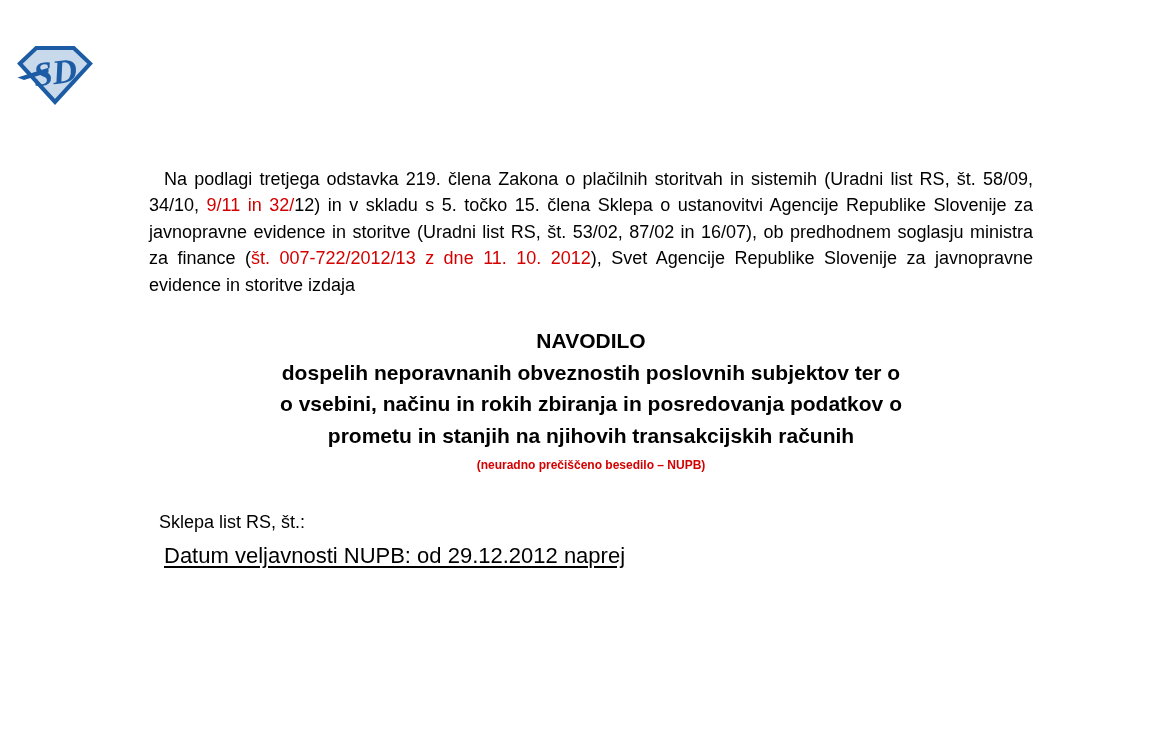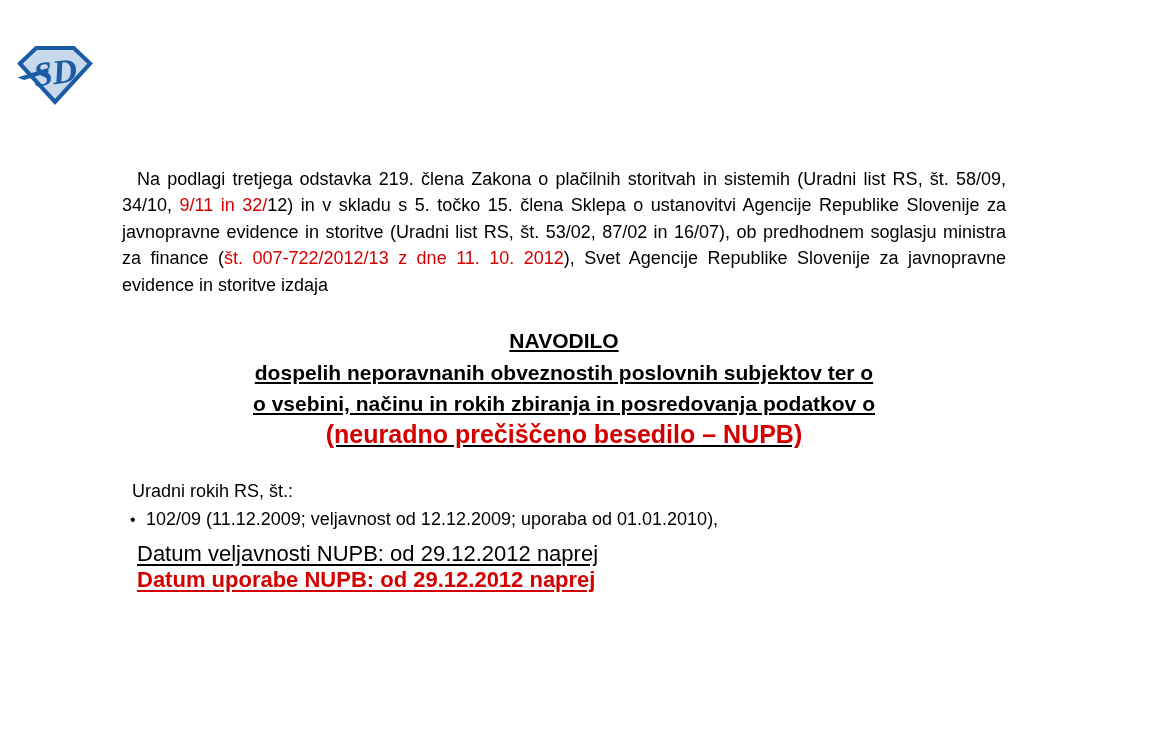--- a/index.html
+++ b/index.html
@@ -19,45 +19,44 @@
   .logo {
     position: absolute;
     left: 14px;
     top: 44px;
     width: 82px;
     height: 62px;
   }
   .logo svg { display: block; width: 100%; height: 100%; }
   .content {
     position: absolute;
-    left: 122px;
+    left: 149px;
     top: 166px;
     width: 884px;
   }
   .intro {
     margin: 0;
     font-size: 18px;
     line-height: 26.4px;
     text-align: justify;
     text-indent: 15px;
   }
   .red { color: #d40000; }
   .title-block {
     margin-top: 27px;
     text-align: center;
-    text-decoration: underline;
   }
   .heading, .subtitle {
     font-weight: bold;
     font-size: 21px;
     line-height: 31.5px;
   }
   .note {
     font-weight: bold;
-    font-size: 25px;
+    font-size: 12px;
     line-height: 29px;
   }
   .gazette {
     margin-top: 28px;
     font-size: 18px;
     line-height: 28px;
   }
   .gazette-label { margin-left: 10px; }
   .gazette ul {
     margin: 0;
@@ -102,29 +101,28 @@
   </div>
 
   <div class="content">
 
     <p class="intro"><span>Na podlagi tretjega odstavka 219. člena Zakona o plačilnih storitvah in sistemih (Uradni list RS, št. 58/09, 34/10, </span><span class="red">9/11 in 32/</span><span>12) in v skladu s 5. točko 15. člena Sklepa o ustanovitvi Agencije Republike Slovenije za javnopravne evidence in storitve (Uradni list RS, št. 53/02, 87/02 in 16/07), ob predhodnem soglasju ministra za finance (</span><span class="red">št. 007-722/2012/13 z dne 11. 10. 2012</span><span>), Svet Agencije Republike Slovenije za javnopravne evidence in storitve izdaja</span></p>
 
     <div class="title-block">
       <div class="heading">NAVODILO</div>
       <div class="subtitle">dospelih neporavnanih obveznostih poslovnih subjektov ter o</div>
       <div class="subtitle">o vsebini, načinu in rokih zbiranja in posredovanja podatkov o</div>
+      <div class="subtitle">prometu in stanjih na njihovih transakcijskih računih</div>
       <div class="note red">(neuradno prečiščeno besedilo – NUPB)</div>
     </div>
 
     <div class="gazette">
-      <div class="gazette-label">Uradni rokih RS, št.:</div>
+      <div class="gazette-label">Sklepa list RS, št.:</div>
       <ul>
-        <li><span>102/09 (11.12.2009; veljavnost od 12.12.2009; uporaba od 01.01.2010),</span></li>
       </ul>
     </div>
 
     <div class="validity">
       <div class="validity-line">Datum veljavnosti NUPB: od 29.12.2012 naprej</div>
-      <div class="usage-line red">Datum uporabe NUPB: od 29.12.2012 naprej</div>
     </div>
 
   </div>
 </div>
 
 </body></html>

